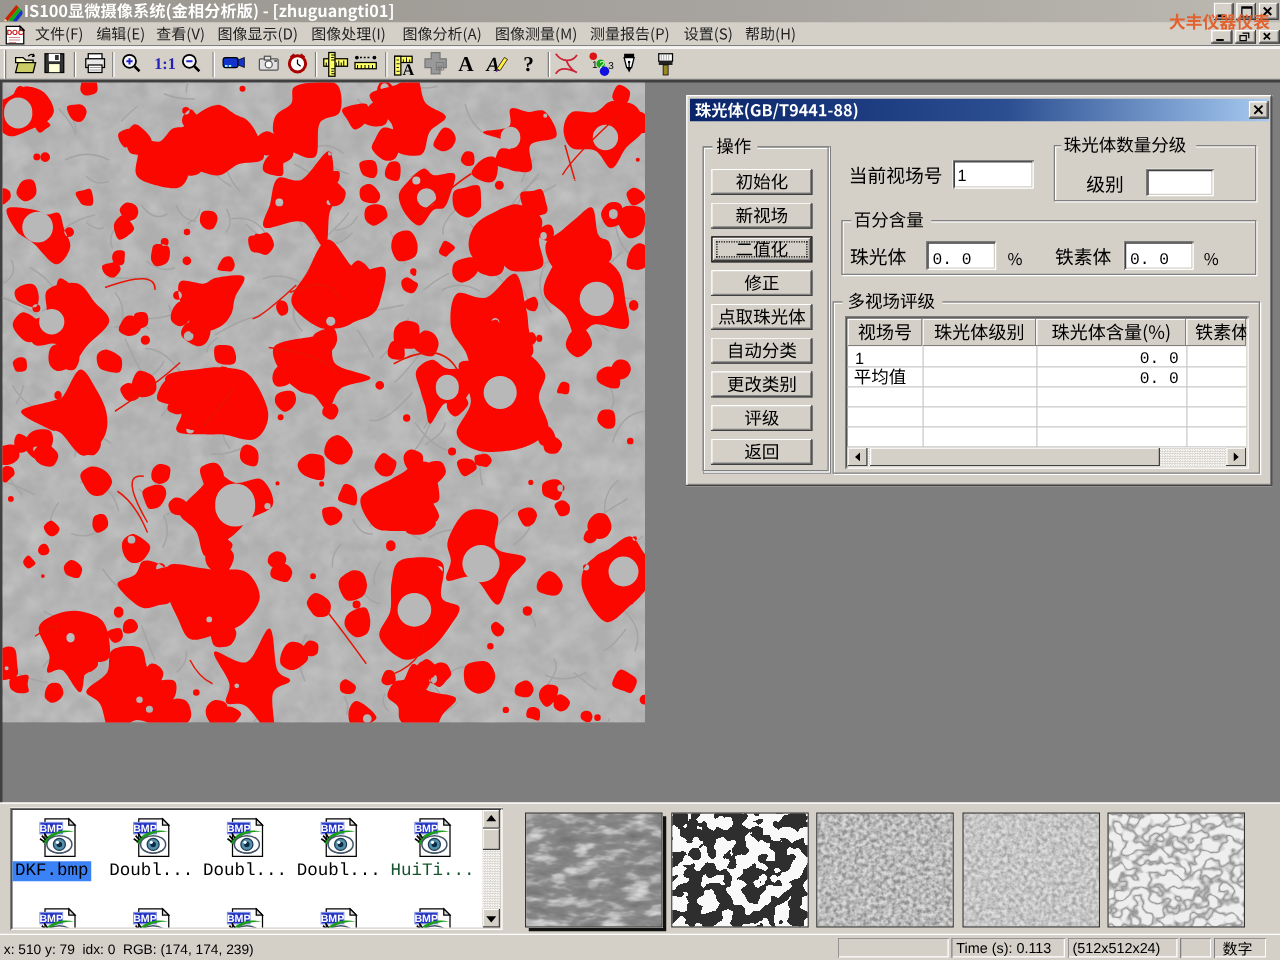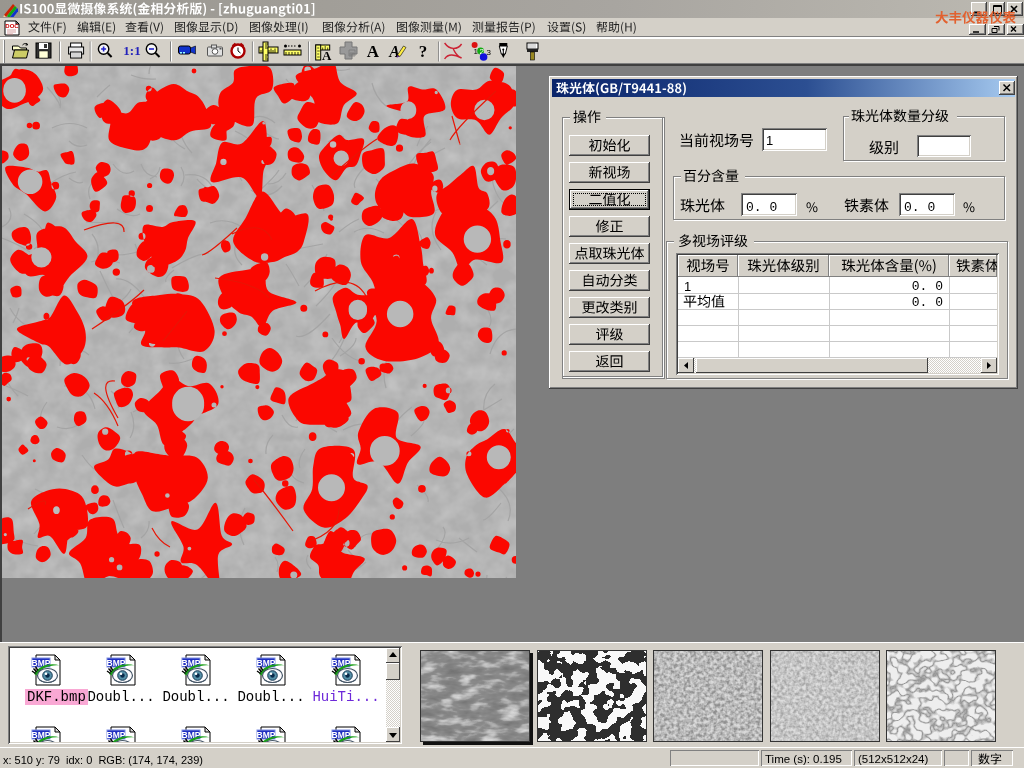--- a/index.html
+++ b/index.html
@@ -143,34 +143,34 @@
     <svg style="position:absolute;left:245px;top:78px" width="32" height="32" viewBox="0 0 32 32">
       <use href="#bmpico"></use>
     </svg>
     <svg style="position:absolute;left:320px;top:6px" width="32" height="32" viewBox="0 0 32 32">
       <use href="#bmpico"></use>
     </svg>
     <svg style="position:absolute;left:320px;top:78px" width="32" height="32" viewBox="0 0 32 32">
       <use href="#bmpico"></use>
     </svg>
   </div>
-<div style="position:absolute;left:25px;top:689px;white-space:pre;font-family:'Liberation Mono';font-size:14px;background:#f9a8d4;padding:0 2px;color:#000">DKF.bmp</div>
+<div style="position:absolute;left:10px;top:689px;white-space:pre;font-family:'Liberation Mono';font-size:14px;background:#3b82f6;padding:0 2px;color:#000">DKF.bmp</div>
 <div style="position:absolute;left:85.4px;top:689px;white-space:pre;font-family:'Liberation Mono';font-size:14px;padding:0 2px;color:#000">Doubl...</div>
 <div style="position:absolute;left:160.4px;top:689px;white-space:pre;font-family:'Liberation Mono';font-size:14px;padding:0 2px;color:#000">Doubl...</div>
 <div style="position:absolute;left:235.4px;top:689px;white-space:pre;font-family:'Liberation Mono';font-size:14px;padding:0 2px;color:#000">Doubl...</div>
-<div style="position:absolute;left:310.4px;top:689px;white-space:pre;font-family:'Liberation Mono';font-size:14px;padding:0 2px;color:#6d28d9">HuiTi...</div>
+<div style="position:absolute;left:310.4px;top:689px;white-space:pre;font-family:'Liberation Mono';font-size:14px;padding:0 2px;color:#14532d">HuiTi...</div>
 <div style="position:absolute;left:0px;top:747px;width:1024px;height:21px;background:#d4d0c8"></div>
 <div style="position:absolute;left:0px;top:747px;width:1024px;height:1px;background:#fff"></div>
 <div style="position:absolute;left:3px;top:754px;white-space:pre;font-family:'Liberation Sans';font-size:11px;color:#000">x: 510 y: 79  idx: 0  RGB: (174, 174, 239)</div>
 <div style="position:absolute;left:670px;top:750px;width:89px;height:16px;box-shadow:inset 1px 1px #808080,inset -1px -1px #fff;"></div>
 <div style="position:absolute;left:761px;top:750px;width:91px;height:16px;box-shadow:inset 1px 1px #808080,inset -1px -1px #fff;"></div>
 <div style="position:absolute;left:854px;top:750px;width:88px;height:16px;box-shadow:inset 1px 1px #808080,inset -1px -1px #fff;"></div>
 <div style="position:absolute;left:944px;top:750px;width:25px;height:16px;box-shadow:inset 1px 1px #808080,inset -1px -1px #fff;"></div>
 <div style="position:absolute;left:971px;top:750px;width:42px;height:16px;box-shadow:inset 1px 1px #808080,inset -1px -1px #fff;"></div>
-<div style="position:absolute;left:765px;top:753px;white-space:pre;font-family:'Liberation Sans';font-size:11.5px;color:#000">Time (s): 0.195</div>
+<div style="position:absolute;left:765px;top:753px;white-space:pre;font-family:'Liberation Sans';font-size:11.5px;color:#000">Time (s): 0.113</div>
 <div style="position:absolute;left:858px;top:753px;white-space:pre;font-family:'Liberation Sans';font-size:11.5px;color:#000">(512x512x24)</div>
 <svg style="position:absolute;left:2px;top:66px" width="514" height="512" viewBox="0 0 514 512">
 <defs>
 <filter id="mtex" x="0" y="0" width="1" height="1">
 <feTurbulence type="fractalNoise" baseFrequency="0.055 0.06" numOctaves="3" seed="7"></feTurbulence>
 <feColorMatrix type="matrix" values="0 0 0 0 0.63 0 0 0 0 0.63 0 0 0 0 0.63 0.55 0.55 0.55 0 -0.62"></feColorMatrix>
 </filter>
 </defs>
 <rect width="514" height="512" fill="#aeaeae"></rect>
 <rect width="514" height="512" filter="url(#mtex)"></rect>

